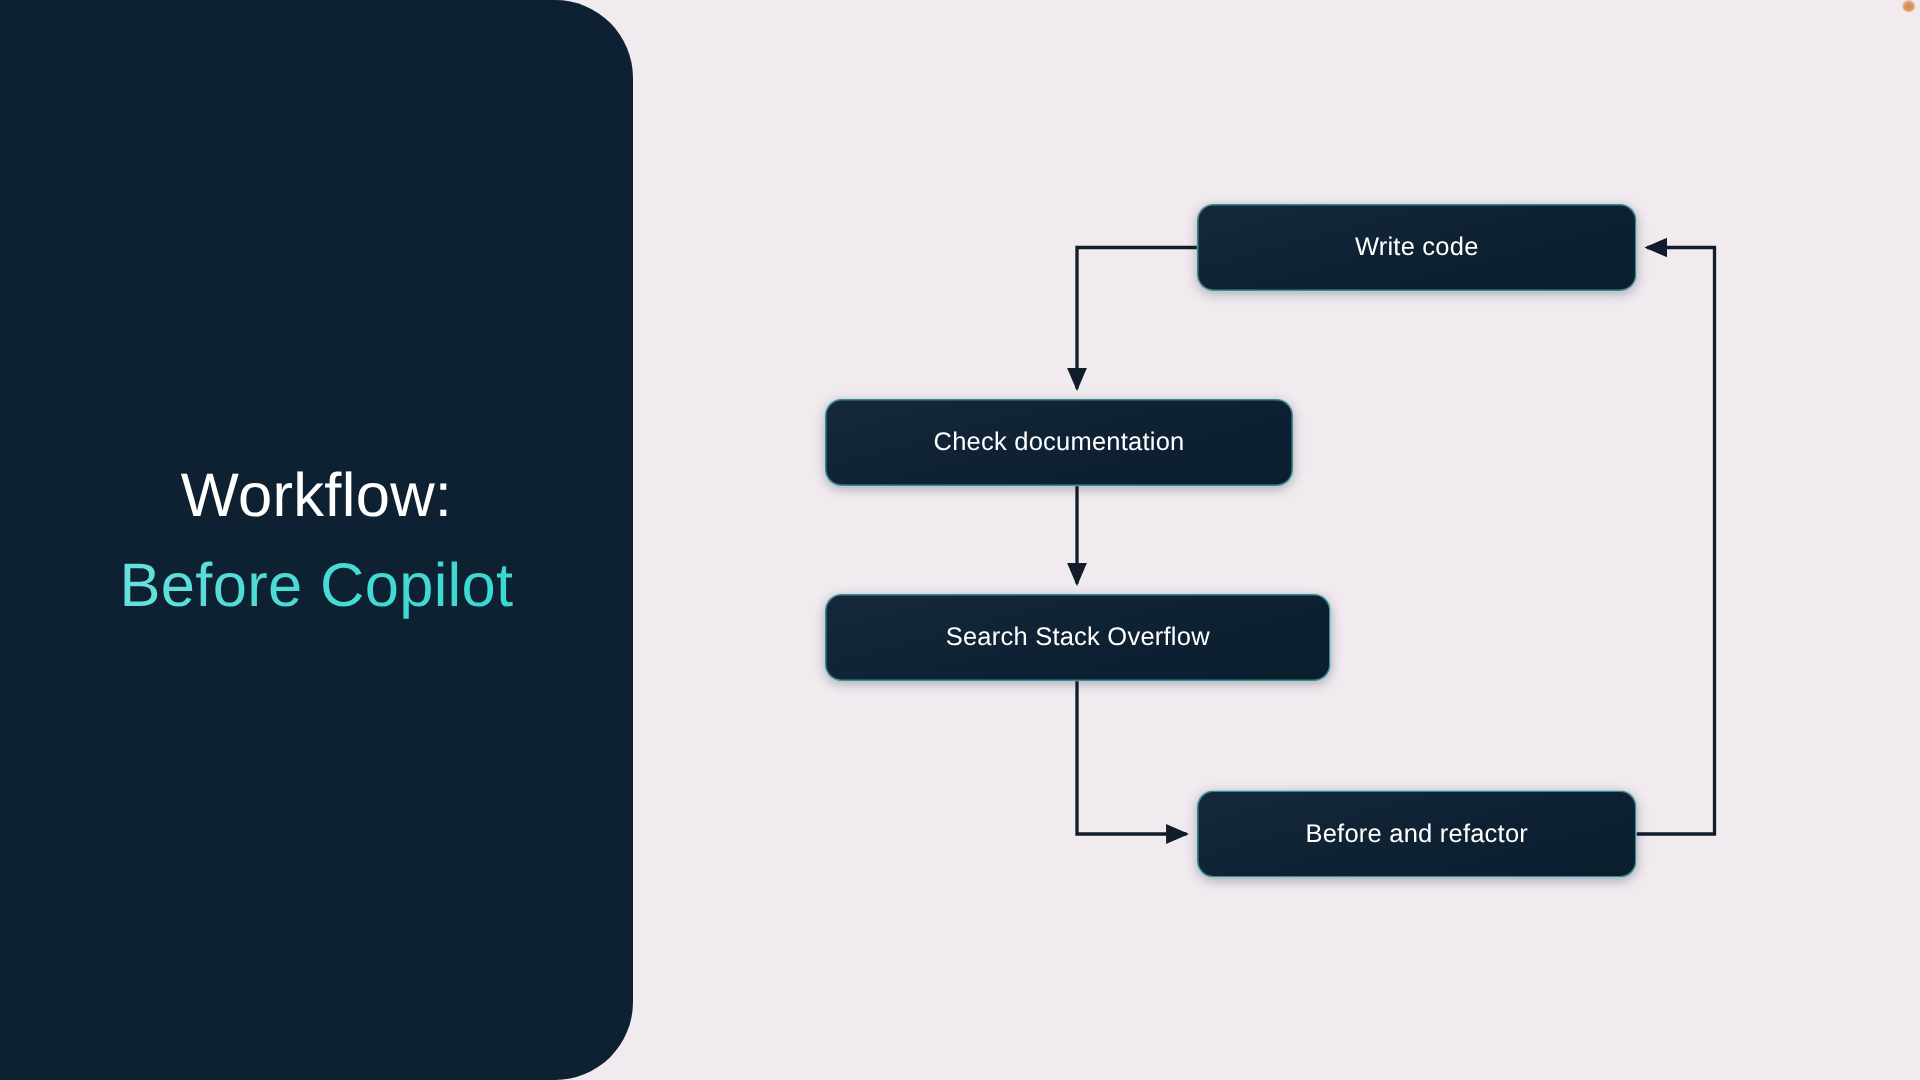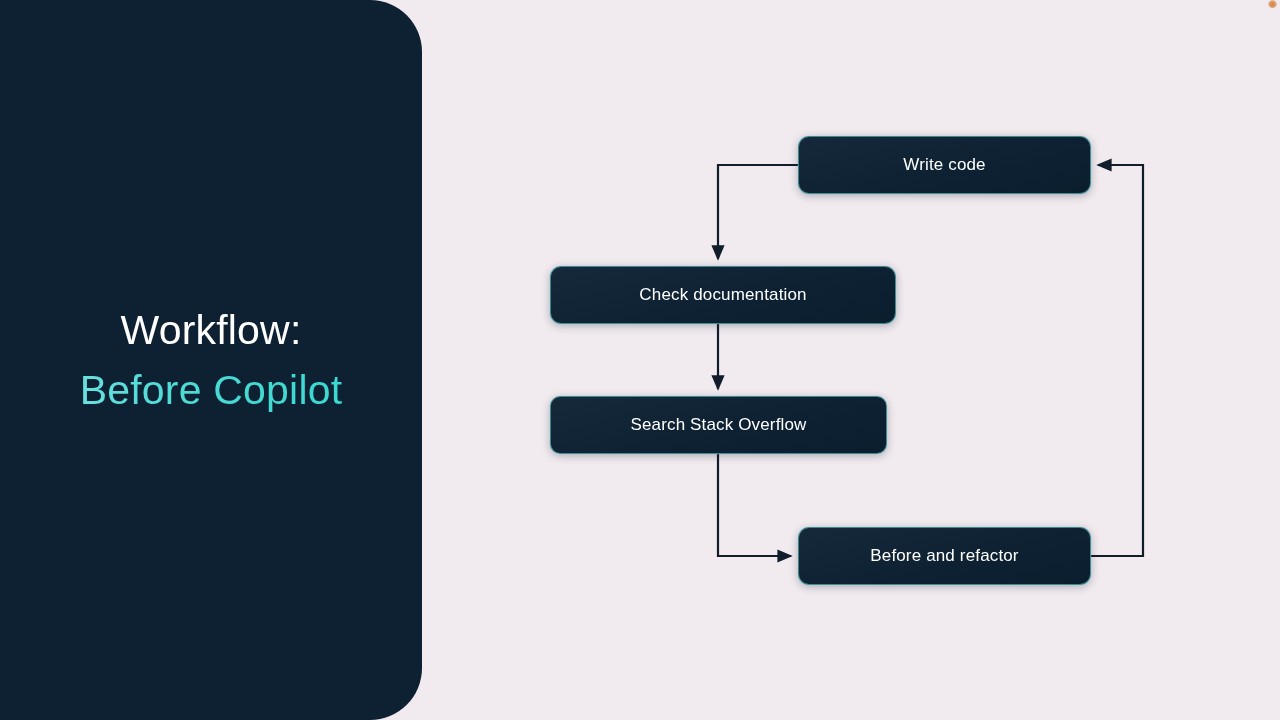--- a/index.html
+++ b/index.html
@@ -91,22 +91,22 @@
     justify-content: center;
     color: #ffffff;
     font-size: 17px;
     font-weight: 400;
     letter-spacing: 0.15px;
     white-space: nowrap;
     user-select: none;
   }
 
   #node-write-code     { left: 376px; top: 136px; width: 293px; height: 58px; }
-  #node-check-docs     { left: 128px; top: 266px; width: 346px; height: 58px; }
-  #node-search-so      { left: 128px; top: 396px; width: 337px; height: 58px; border-radius: 10px; }
+  #node-check-docs     { left: 128px; top: 266px; width: 312px; height: 58px; }
+  #node-search-so      { left: 128px; top: 396px; width: 337px; height: 58px; }
   #node-review-refactor{ left: 376px; top: 527px; width: 293px; height: 58px; }
 
   
   #corner-dot {
     position: absolute;
     left: 1268px;
     top: 0px;
     width: 9px;
     height: 8px;
     background: radial-gradient(circle at 50% 55%, #d8823f 0%, #dd9a63 45%, rgba(226,186,160,0.45) 75%, rgba(241,235,240,0) 100%);

